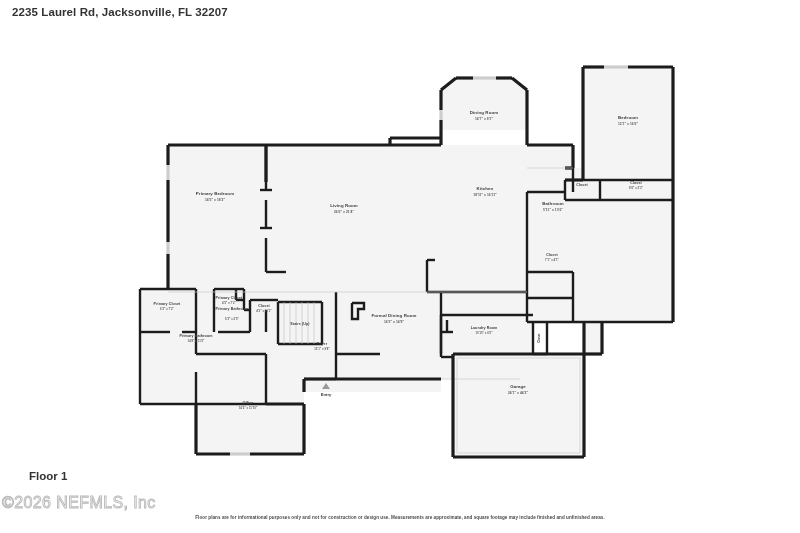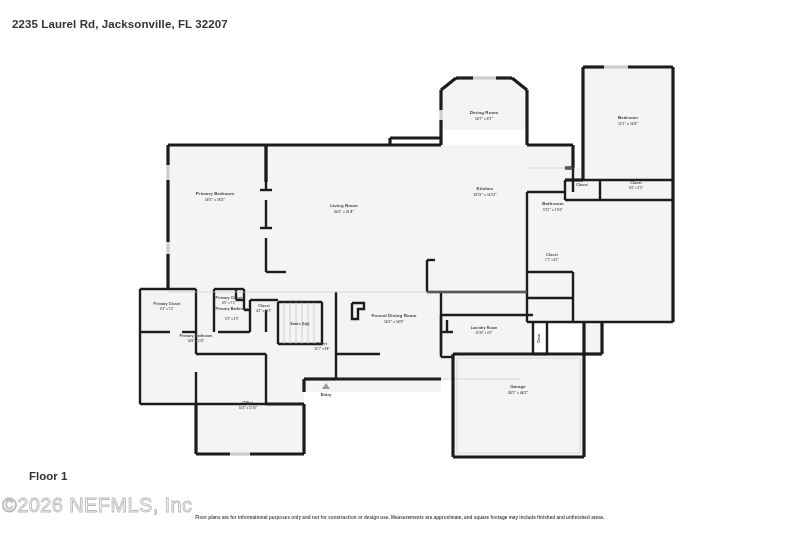--- a/index.html
+++ b/index.html
@@ -14,21 +14,21 @@
     position: relative;
     overflow: hidden;
     font-family: "Liberation Sans", sans-serif;
     color: #2b2b2b;
   }
 
   
   #address-title {
     position: absolute;
     left: 12px;
-    top: 18px;
+    top: 6px;
     font-size: 11.5px;
     font-weight: bold;
     letter-spacing: 0.1px;
     color: #333333;
     white-space: nowrap;
   }
 
   
   #floor-label {
     position: absolute;
@@ -37,21 +37,21 @@
     font-size: 11.5px;
     font-weight: bold;
     color: #333333;
   }
 
   
   #watermark {
     position: absolute;
     left: 2px;
     top: 494px;
-    font-size: 20px;
+    font-size: 16px;
     font-weight: normal;
     letter-spacing: 0.4px;
     color: transparent;
     -webkit-text-stroke: 0.9px #b9b9b9;
     text-shadow: 0 0 0 rgba(0,0,0,0);
     white-space: nowrap;
     font-family: "Liberation Sans", sans-serif;
   }
 
   

